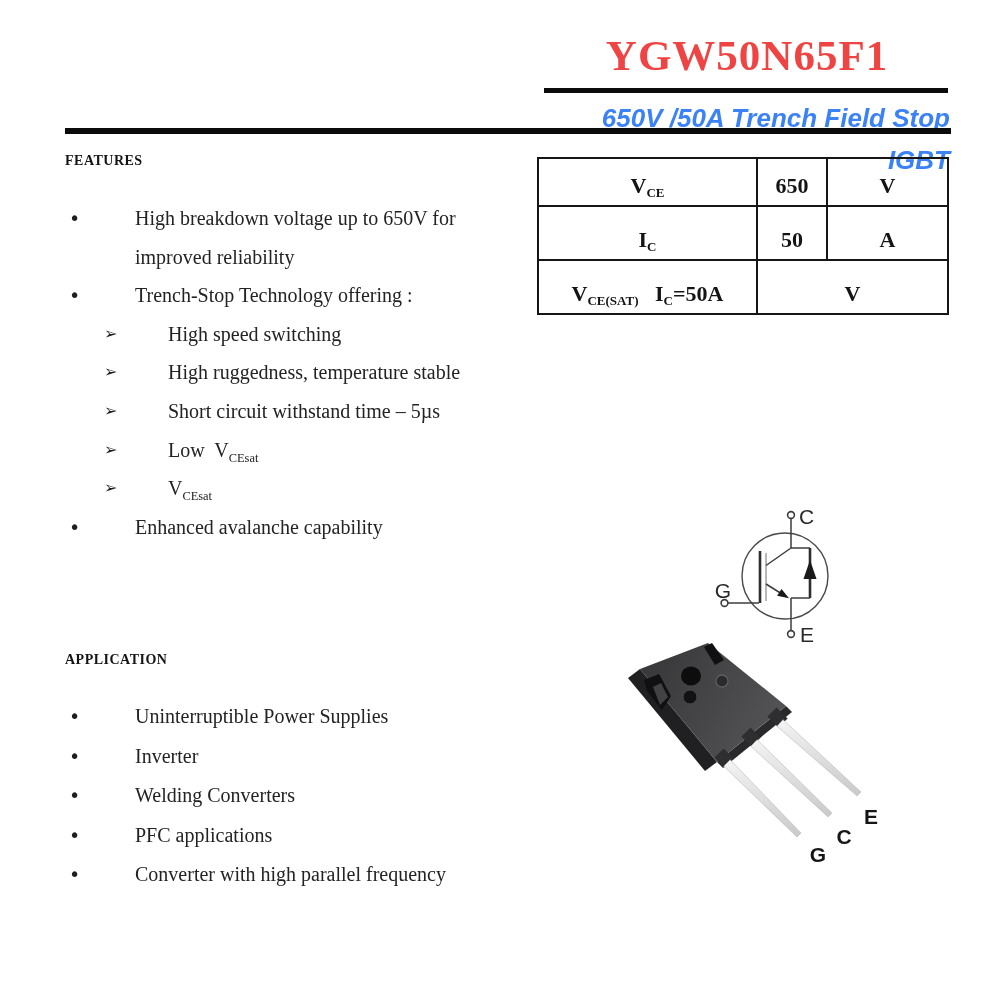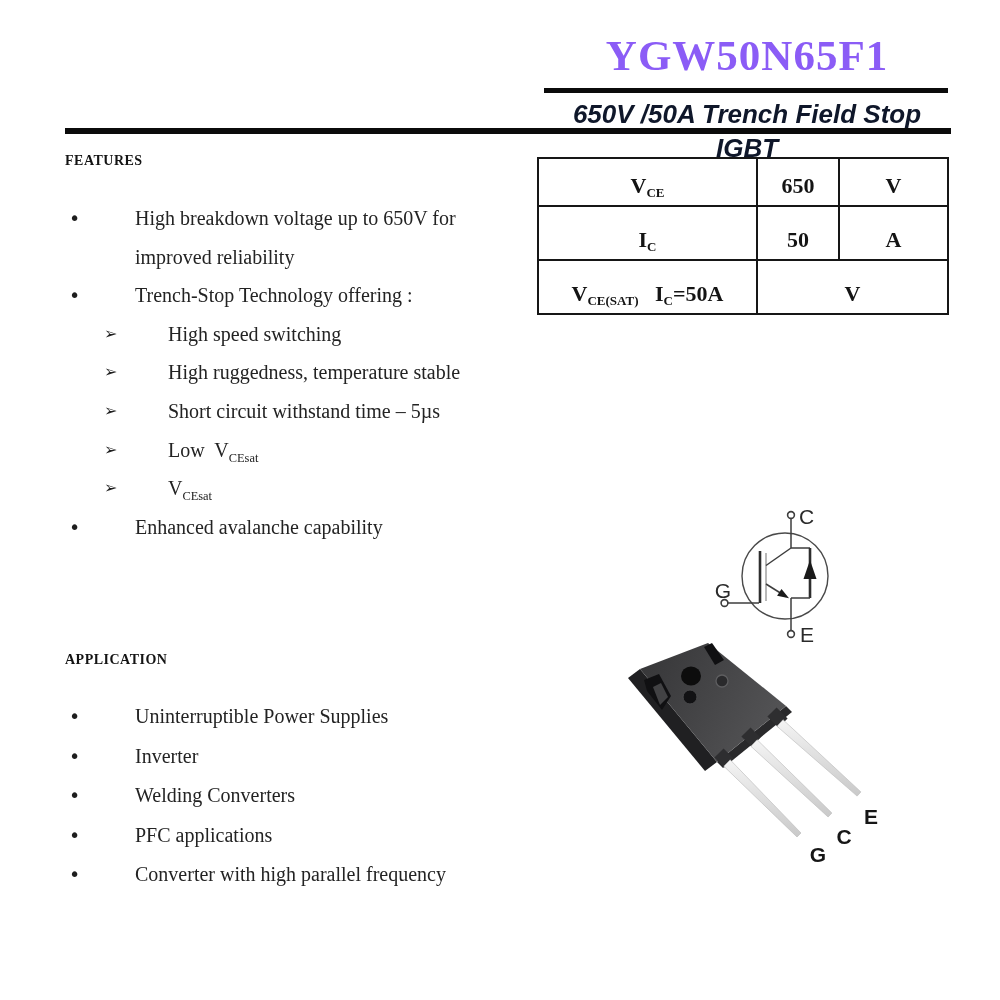--- a/index.html
+++ b/index.html
@@ -7,45 +7,45 @@
     width:1000px;height:1000px;position:relative;overflow:hidden;
     background:#ffffff;color:#1e1e1e;
     font-family:"Liberation Serif",serif;
   }
   .abs{position:absolute;}
 
   
   .title{
     left:544px;top:28px;width:406px;height:56px;
     text-align:center;font-weight:bold;font-size:43px;line-height:56px;
-    letter-spacing:1px;color:#8b5cf6;
+    letter-spacing:1px;color:#ef4444;
   }
   .rule-title{left:544px;top:88px;width:404px;height:5px;background:#0b0b0b;}
   .subtitle{
-    left:544px;top:97px;width:406px;text-align:center;
+    left:544px;top:97px;width:406px;text-align:right;
     font-family:"Liberation Sans",sans-serif;font-style:italic;font-weight:bold;
-    font-size:26px;line-height:34px;color:#0f172a;
+    font-size:26px;line-height:42px;color:#3b82f6;
   }
   .rule-long{left:65px;top:128px;width:886px;height:6px;background:#0b0b0b;}
 
   
   .ratings{
     left:537px;top:157px;width:412px;
     border:2px solid #161616;box-sizing:border-box;
   }
   .t-row{display:flex;height:52px;}
   .t-row:first-child{height:46px;}
   .t-row + .t-row{border-top:2px solid #161616;}
   .t-cell{
     display:flex;align-items:flex-end;justify-content:center;
     padding-bottom:6px;box-sizing:border-box;
     font-weight:bold;font-size:22px;white-space:pre;color:#141414;
   }
   .t-c1{width:217px;}
-  .t-c2{width:82px;border-left:2px solid #161616;text-align:center;}
+  .t-c2{width:70px;border-left:2px solid #161616;text-align:center;}
   .t-c3{flex:1;border-left:2px solid #161616;}
   .t-cell sub{font-size:13px;line-height:1;margin-top:44px;}
 
   
   .sec-head{
     font-weight:bold;font-size:14px;letter-spacing:.5px;color:#141414;
   }
   #features-head{left:65px;top:153px;}
   #application-head{left:65px;top:652px;}
 

